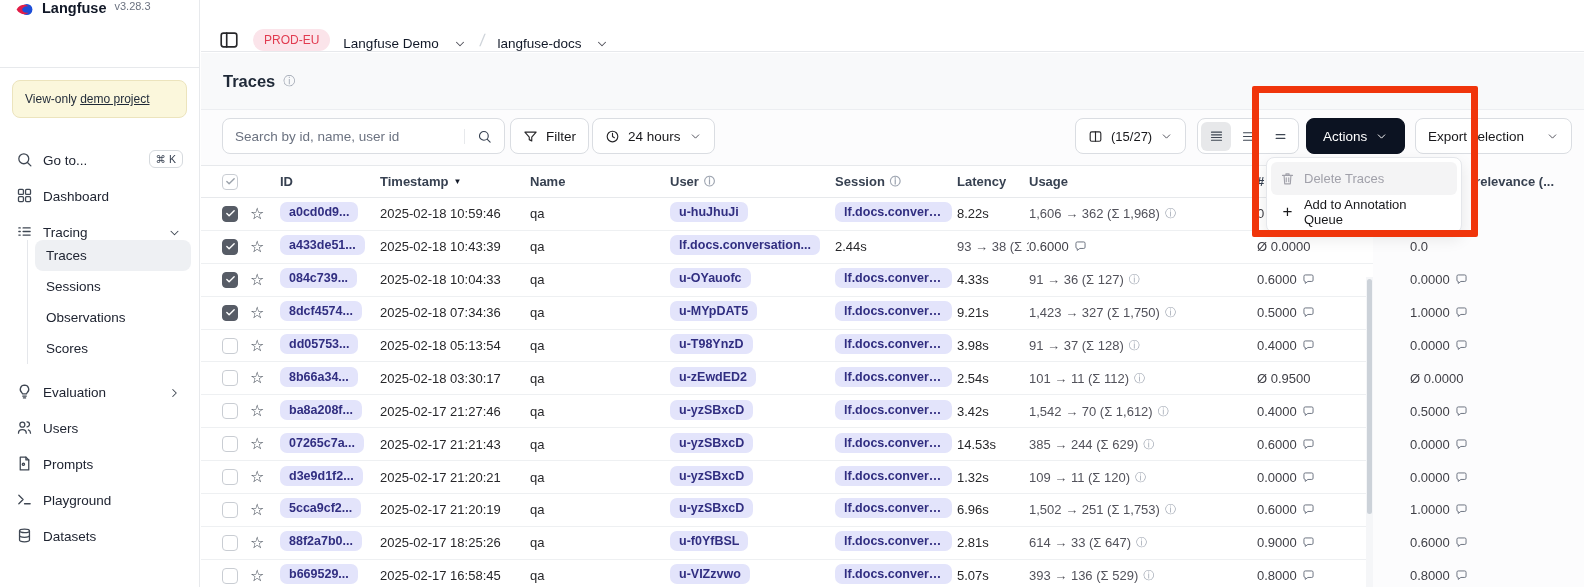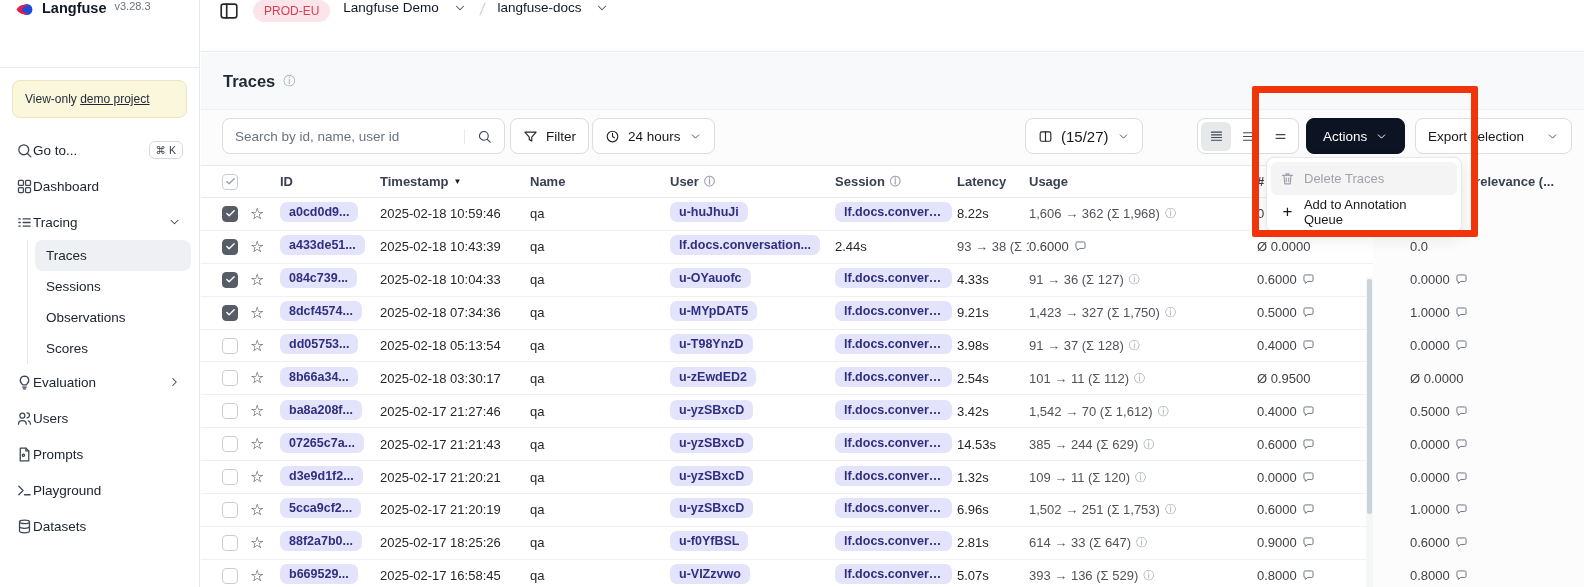--- a/index.html
+++ b/index.html
@@ -9,30 +9,30 @@
   .ic{stroke:currentColor;fill:none;stroke-width:1.8;stroke-linecap:round;stroke-linejoin:round}
 
   
   .sidebar{position:absolute;left:0;top:0;width:200px;height:587px;background:#fff;border-right:1px solid #e7e9ec}
   .logo-row{height:68px;display:flex;align-items:flex-start;gap:8px;padding:0 15px;border-bottom:1px solid #e7e9ec}
   .logo-name{font-weight:700;font-size:14.5px;color:#111827}
   .logo-ver{font-size:11px;color:#6b7280}
   .banner{margin:12px 12px 4px;background:#fbf7dc;border:1px solid #ece4bd;border-radius:8px;padding:11px 12px;font-size:12px;color:#1f2937}
   .banner a{color:#1f2937;text-decoration:underline;cursor:pointer}
   .nav{padding:10px 8px 0}
-  .nav-item{height:36px;display:flex;align-items:center;padding:0 8px;font-size:13.5px;color:#202532;border-radius:8px;cursor:pointer}
+  .nav-item{height:36px;display:flex;align-items:flex-end;gap:10px;padding:0 8px;font-size:13.5px;color:#202532;border-radius:8px;cursor:pointer}
   .nav-item .nico{width:17px;height:17px;color:#3f4753;flex:0 0 17px}
   .kbd{margin-left:auto;border:1px solid #d6dade;border-radius:6px;padding:2px 6px;font-size:10.5px;color:#374151;background:#fff}
   .edge{margin-left:auto;color:#4b5563}
   .sub{margin-left:19px;border-left:1px solid #e5e7eb;padding-left:7px}
   .sub-item{height:31px;display:flex;align-items:center;padding:0 11px;font-size:13.5px;color:#202532;border-radius:8px;cursor:pointer}
   .sub-item.active{background:#eef0f3}
 
   
-  .topbar{position:absolute;left:201px;top:0;width:1383px;height:52px;background:#fff;border-bottom:1px solid #e7e9ec;display:flex;align-items:flex-start;gap:13px;padding:0 17px}
+  .topbar{position:absolute;left:201px;top:0;width:1383px;height:52px;background:#fff;border-bottom:1px solid #e7e9ec;display:flex;align-items:flex-end;gap:13px;padding:0 17px}
   .panel-btn{width:22px;height:22px;color:#27272a;cursor:pointer}
   .env-badge{background:#fbe4ea;color:#e13b50;font-size:12px;padding:4px 11px;border-radius:999px}
   .crumb{display:flex;align-items:center;gap:14px;font-size:13.5px;color:#111827;cursor:pointer}
   .crumb .nico{width:14px;height:14px;color:#52525b}
   .slash{color:#cfd4da;font-size:17px;font-weight:300;transform:skewX(-8deg)}
 
   
   .main{position:absolute;left:201px;top:53px;width:1383px;height:534px;background:#fcfcfd}
   .title-band{height:57px;background:#f8f9fa;border-bottom:1px solid #eceef1;display:flex;align-items:center;gap:8px;padding:0 22px}
   .page-title{font-size:16.5px;font-weight:700;color:#1f2937}
@@ -41,21 +41,21 @@
 
   .tb{position:absolute;height:36px;border:1px solid #dadde2;border-radius:8px;background:#fff;display:flex;align-items:center;gap:8px;padding:0 12px;font-size:13.5px;color:#18181b;cursor:pointer}
   .tb .nico{width:15px;height:15px;color:#27272a}
   .search-wrap{position:absolute;left:21px;top:65px;width:283px;height:36px;border:1px solid #dadde2;border-radius:8px;background:#fff;display:flex;align-items:center;overflow:hidden}
   .search-wrap input{flex:1;border:0;outline:0;padding:0 12px;font-size:13.5px;font-family:inherit;color:#18181b;background:transparent}
   .search-wrap input::placeholder{color:#6b7280}
   .search-ic{width:40px;display:flex;align-items:center;justify-content:center;border-left:1px solid #e7e9ec;color:#374151;cursor:pointer}
   .btn-filter{left:309px;top:65px}
   .btn-time{left:391px;top:65px}
   .chev-sm{width:13px;height:13px;color:#52525b}
-  .btn-cols{left:824px;top:65px;font-size:15px}
+  .btn-cols{left:874px;top:65px;font-size:13px}
   .rowheight{position:absolute;left:996px;top:65px;height:36px;border:1px solid #dadde2;border-radius:8px;background:#fff;display:flex;align-items:center;padding:0 3px;gap:2px}
   .rh-seg{width:30px;height:29px;border-radius:6px;display:flex;align-items:center;justify-content:center;color:#3f4753;cursor:pointer}
   .rh-seg.active{background:#e7e8ea}
   .rh-seg .nico{width:15px;height:15px}
   .btn-actions{left:1105px;top:65px;background:#0c1322;border-color:#0c1322;color:#fff;font-weight:400;padding:0 16px}
   .btn-actions .chev-sm{color:#fff}
   .btn-export{left:1214px;top:65px;width:157px;justify-content:space-between}
 
   
   .table{position:absolute;left:0;top:112px;width:1172px;bottom:0;background:#fff}

